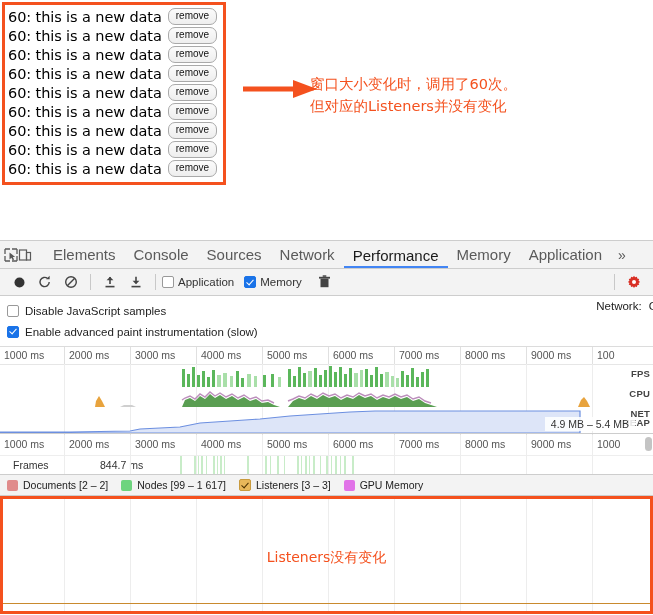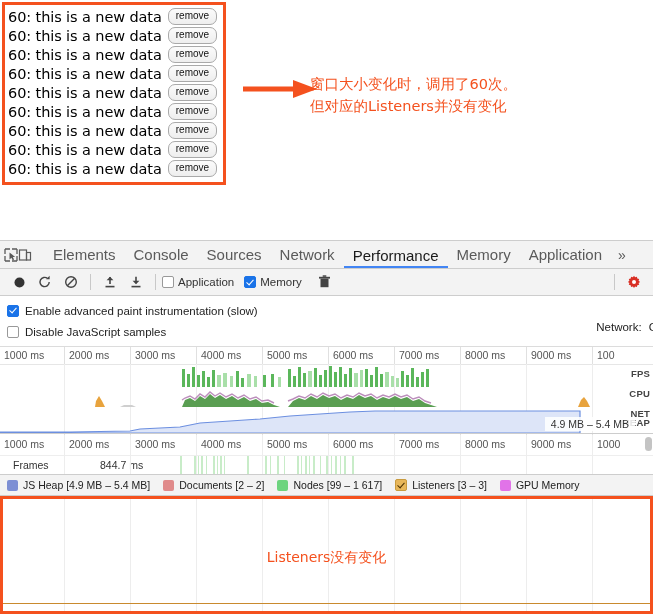--- a/index.html
+++ b/index.html
@@ -501,35 +501,35 @@
     <div class="dt-icon-btn">
       <svg width="14" height="14" viewBox="0 0 14 14">
         <path d="M7 0.8 l1.1 1.5 1.8-0.6 0.4 1.9 1.9 0.4 -0.6 1.8 1.5 1.1 -1.5 1.1 0.6 1.8 -1.9 0.4 -0.4 1.9 -1.8-0.6 -1.1 1.5 -1.1-1.5 -1.8 0.6 -0.4-1.9 -1.9-0.4 0.6-1.8 -1.5-1.1 1.5-1.1 -0.6-1.8 1.9-0.4 0.4-1.9 1.8 0.6 Z" fill="#d93025"></path>
         <circle cx="7" cy="7" r="2" fill="#fff"></circle>
       </svg>
     </div>
   </div>
 
   <div id="dt-settings">
     <div class="set-row">
-      <span class="cbx checked"></span>
-      <span class="set-label">Enable advanced paint instrumentation (slow)</span>
-      <div class="set-right-wrap">
-        
-      </div>
-    </div>
-    <div class="set-row">
       <span class="cbx"></span>
       <span class="set-label">Disable JavaScript samples</span>
       <div class="set-right-wrap">
         <div class="set-right">
           <span class="sel-name">Network:</span>
           <span class="sel-val">Online</span>
 
         </div>
+      </div>
+    </div>
+    <div class="set-row">
+      <span class="cbx checked"></span>
+      <span class="set-label">Enable advanced paint instrumentation (slow)</span>
+      <div class="set-right-wrap">
+        
       </div>
     </div>
   </div>
 
   <div id="dt-overview">
     <div class="ruler">
       <div class="tick" style="left:0px;width:64px;border-left:none;">1000 ms</div>
       <div class="tick" style="left:64px;width:66px;">2000 ms</div>
       <div class="tick" style="left:130px;width:66px;">3000 ms</div>
       <div class="tick" style="left:196px;width:66px;">4000 ms</div>
@@ -709,24 +709,20 @@
           <rect x="344" y="0" width="2" height="18"></rect>
             <rect x="352" y="0" width="2" height="18"></rect>
         </g>
       </svg>
     </div>
     <div class="scrollthumb" style="top:3px;height:14px;"></div>
   </div>
 
   <div id="dt-legend">
     <div class="leg-item">
-      <span class="leg-swatch" style="background:#7d8fd4;"></span>
-      <span class="leg-text">JS Heap [4.9 MB – 5.4 MB]</span>
-    </div>
-    <div class="leg-item">
       <span class="leg-swatch" style="background:#e08b8b;"></span>
       <span class="leg-text">Documents [2 – 2]</span>
     </div>
     <div class="leg-item">
       <span class="leg-swatch" style="background:#6dd47e;"></span>
       <span class="leg-text">Nodes [99 – 1 617]</span>
     </div>
     <div class="leg-item">
       <span class="cbx gold" style="margin-right:5px;"></span>
       <span class="leg-text">Listeners [3 – 3]</span>

